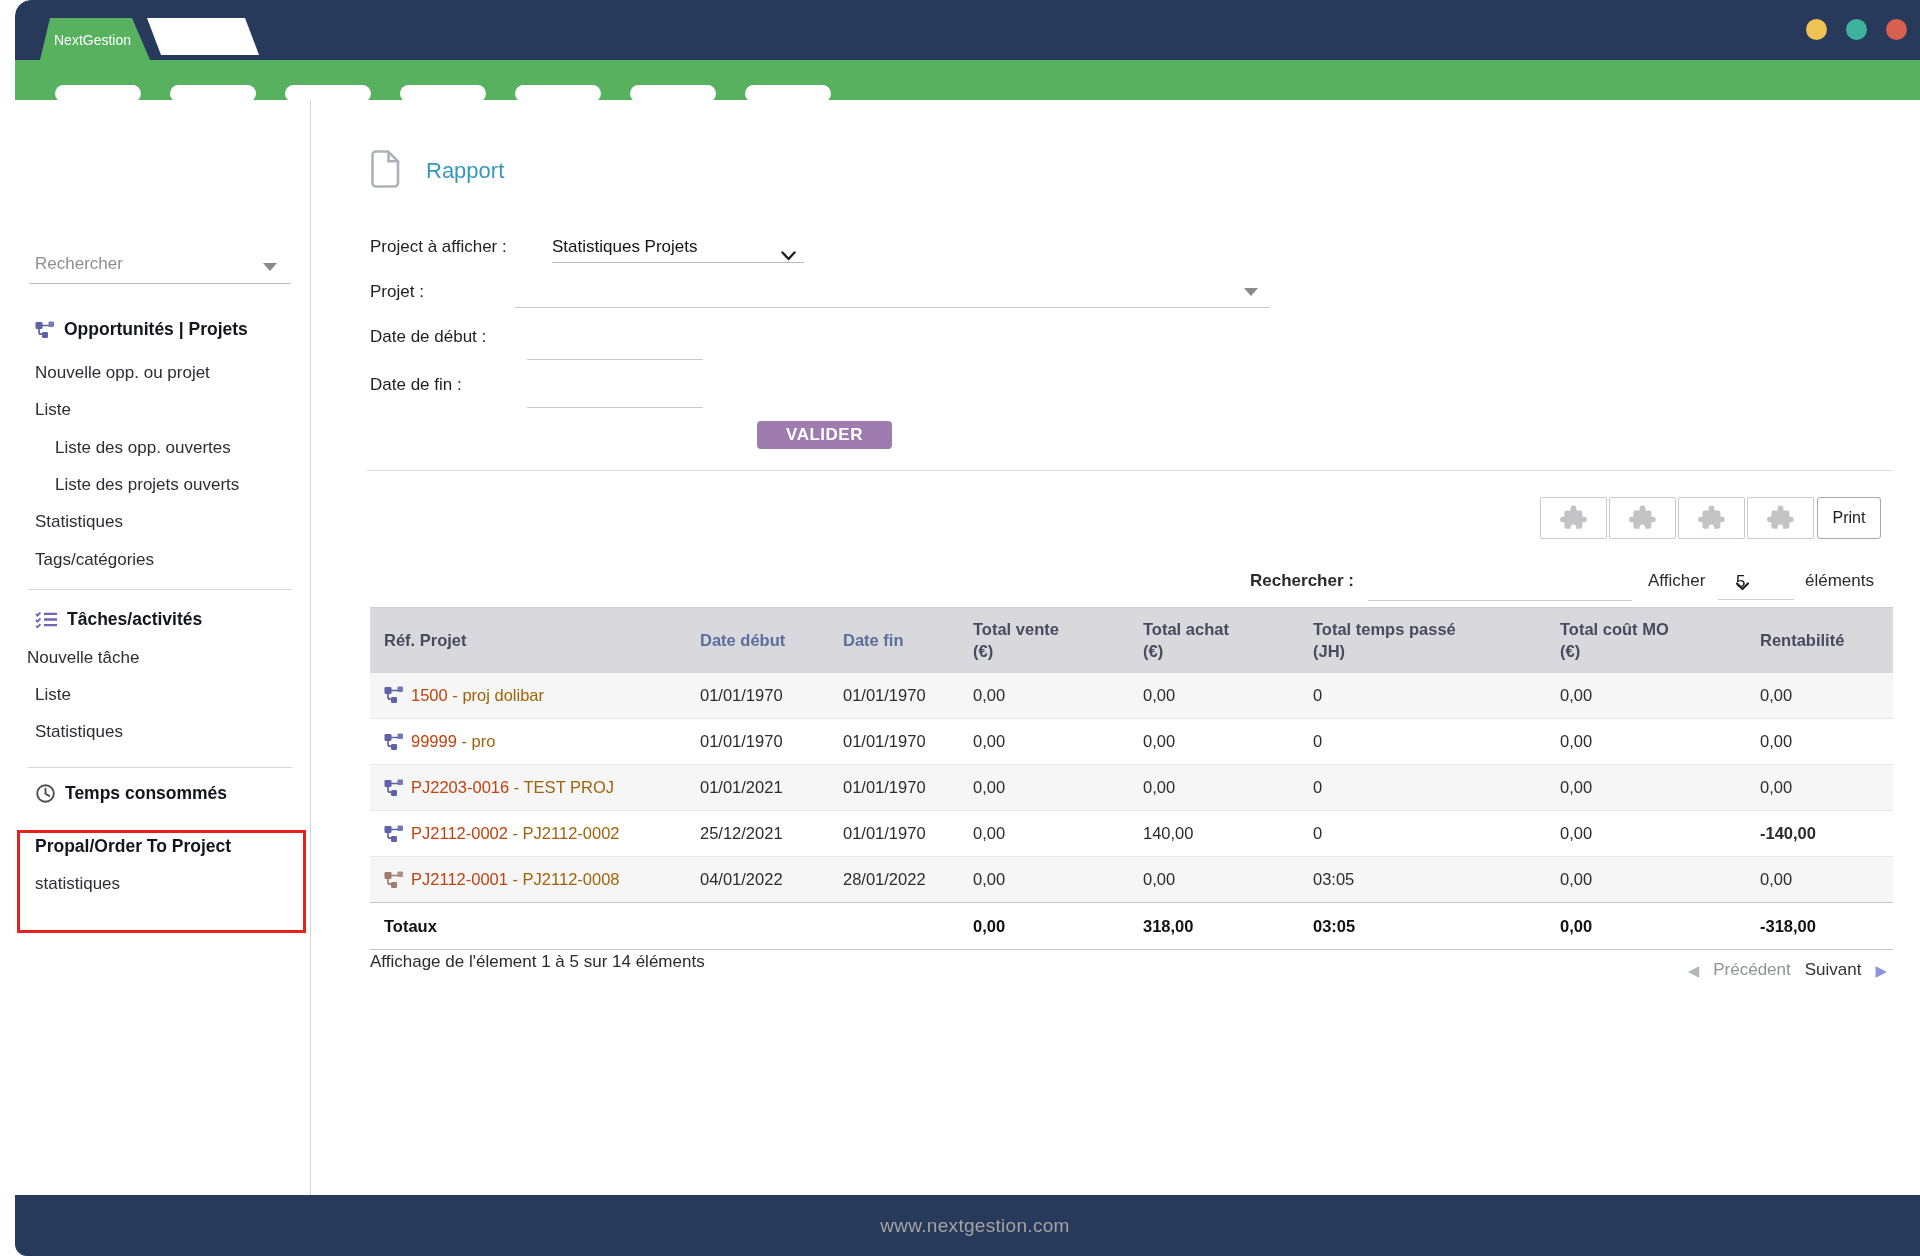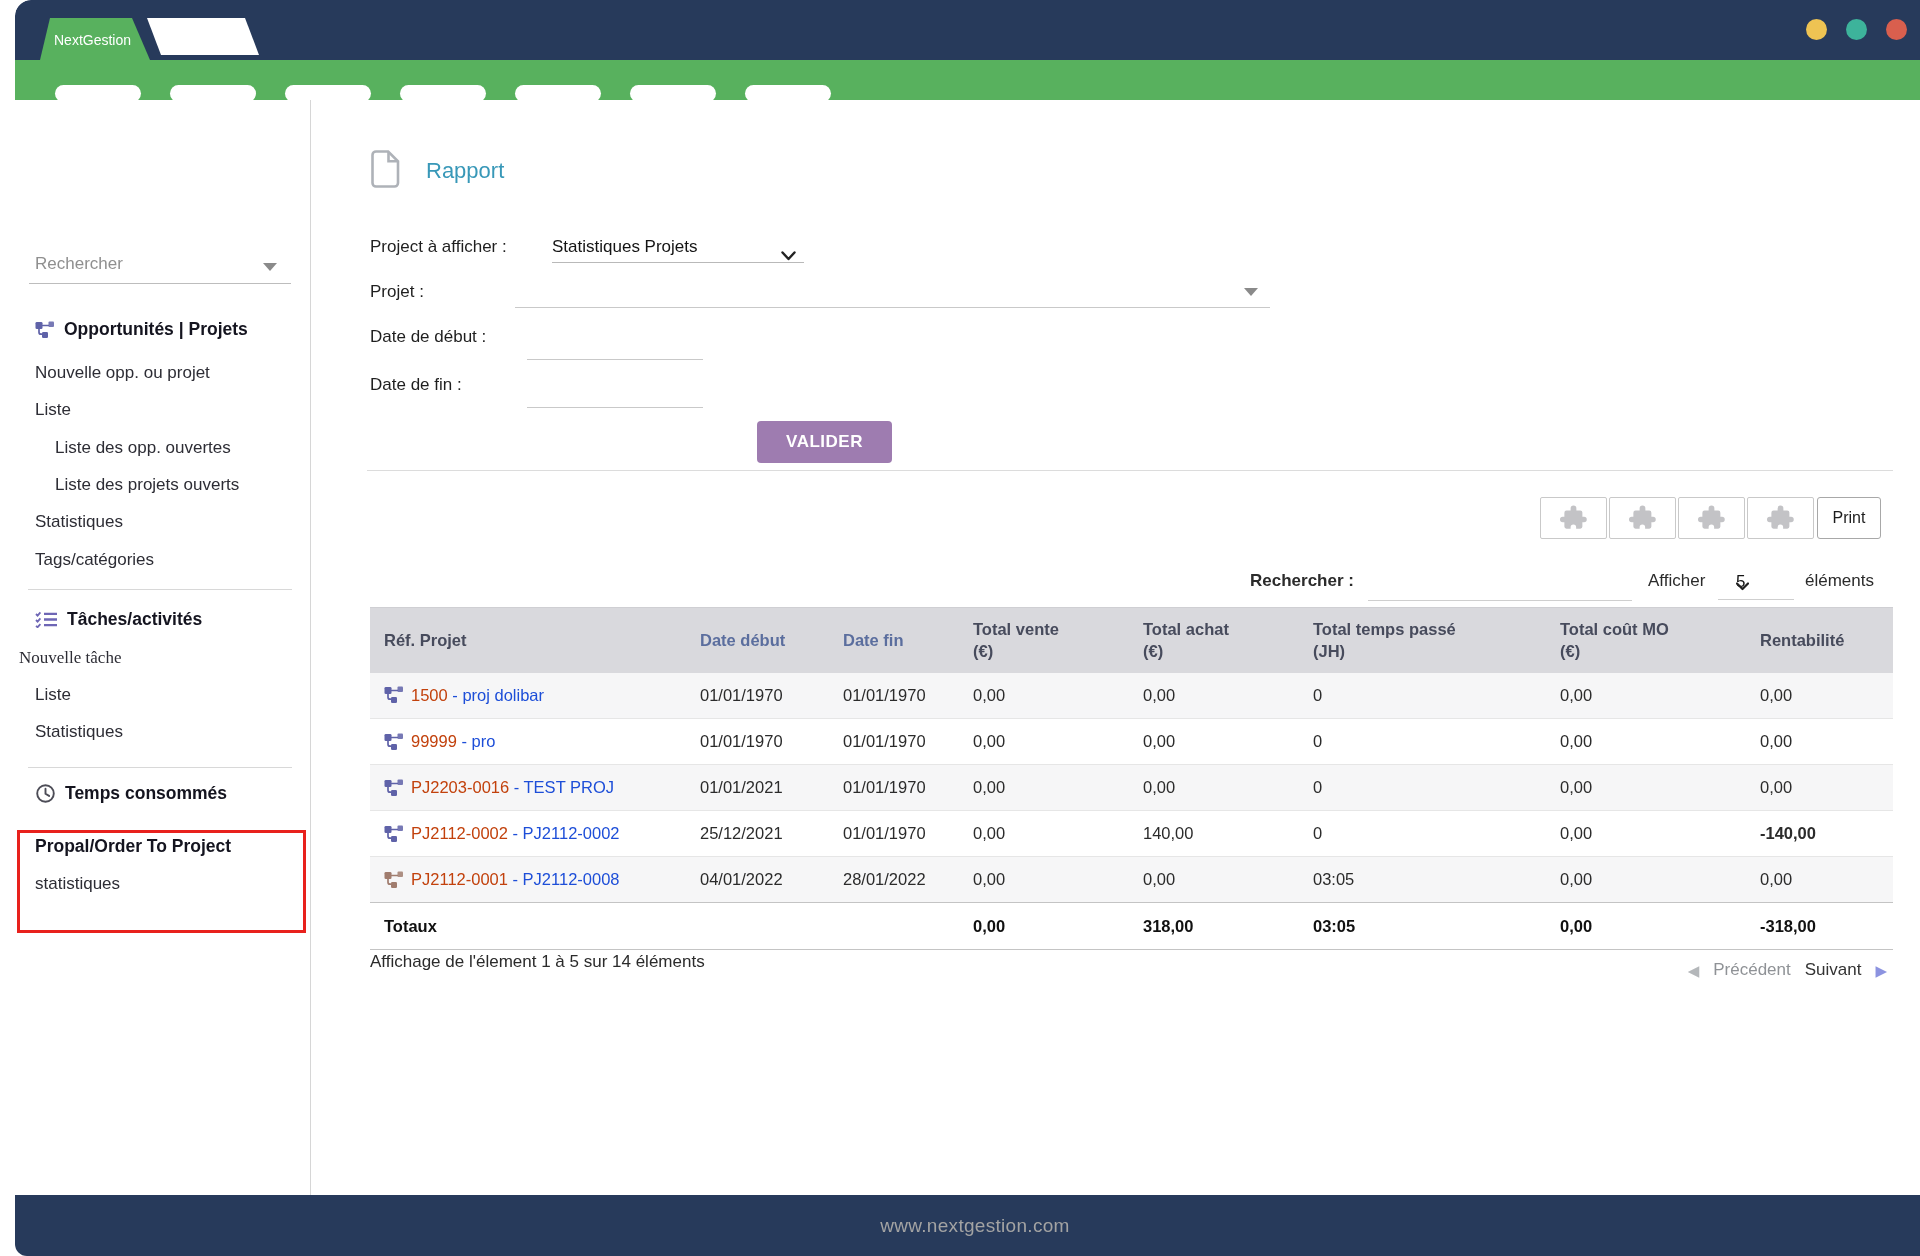--- a/index.html
+++ b/index.html
@@ -33,21 +33,21 @@
   
   .report-head{position:absolute;left:355px;top:150px;display:flex;align-items:center;gap:26px;}
   .report-title{font-size:22px;color:#3898b8;cursor:pointer;}
   .flabel{position:absolute;font-size:17px;color:#1f1f1f;white-space:nowrap;}
   .sel-report{position:absolute;left:537px;top:233px;width:252px;height:30px;border-bottom:1px solid #b9b9b9;cursor:pointer;}
   .sel-report span{font-size:17px;color:#141414;line-height:28px;}
   .sel-chevron{position:absolute;right:8px;top:9px;}
   .sel2-project{position:absolute;left:500px;top:278px;width:755px;height:30px;border-bottom:1px solid #c9c9c9;cursor:pointer;}
   .sel2-arrow{position:absolute;right:12px;top:10px;width:0;height:0;border-left:7px solid transparent;border-right:7px solid transparent;border-top:8px solid #8a8a8a;}
   .date-input{position:absolute;width:176px;height:28px;border:none;border-bottom:1px solid #c9c9c9;background:transparent;outline:none;font-size:16px;}
-  .btn-valider{position:absolute;left:742px;top:421px;width:135px;height:42px;background:#9e7cb0;border:none;border-radius:4px;color:#ffffff;font-size:17px;font-weight:bold;letter-spacing:.5px;cursor:pointer;}
+  .btn-valider{position:absolute;left:742px;top:421px;width:135px;height:28px;background:#9e7cb0;border:none;border-radius:4px;color:#ffffff;font-size:17px;font-weight:bold;letter-spacing:.5px;cursor:pointer;}
   .form-hr{position:absolute;left:352px;top:470px;width:1526px;height:0;border-top:1px solid #dcdcdc;}
 
   
   .export-btn{position:absolute;top:497px;width:67px;height:42px;background:#ffffff;border:1px solid #c9c9c9;border-radius:2px;display:flex;align-items:center;justify-content:center;cursor:pointer;}
   .print-btn{position:absolute;left:1802px;top:497px;width:64px;height:42px;background:#ffffff;border:1px solid #a8a8a8;border-radius:3px;font-size:16px;color:#1c1c1c;cursor:pointer;}
 
   
   .dt-search-label{position:absolute;left:1235px;top:571px;font-size:17px;color:#2b2b2b;font-weight:bold;}
   .dt-search-line{position:absolute;left:1353px;top:600px;width:264px;height:0;border-top:1px solid #cfcfcf;}
   .dt-search-input{position:absolute;left:1355px;top:574px;width:258px;height:24px;border:none;background:transparent;outline:none;font-size:16px;}
@@ -58,21 +58,21 @@
 
   
   .dtable{position:absolute;left:355px;top:607px;width:1523px;border-collapse:collapse;table-layout:fixed;}
   .dtable thead th{background:#d9d9dd;border-top:1px solid #cfcfd3;font-size:16.5px;font-weight:600;color:#474b5c;text-align:left;vertical-align:middle;height:65px;line-height:22px;cursor:pointer;}
   .dtable thead th.sortable{color:#5b6e9e;}
   .dtable td{font-size:16.5px;color:#2b2b2b;height:46px;vertical-align:middle;}
   .dtable tbody tr{border-bottom:1px solid #e6e6e6;}
   .dtable tbody tr:nth-child(odd){background:#f6f6f7;}
   .dtable tbody tr:nth-child(even){background:#ffffff;}
   .ref-link{color:#c2410c;text-decoration:none;cursor:pointer;}
-  .ref-suffix{color:#1d4ed8;}
+  .ref-suffix{color:#a16207;}
   .val-positive{color:#3d8b43;}
   .val-negative{color:#e01f1f;font-weight:bold;}
   .totals-row td{font-weight:bold;color:#111111;border-top:1px solid #c4c4c4;border-bottom:1px solid #c4c4c4;background:#ffffff;height:47px;}
   .c0{padding-left:14px;} .c1{padding-left:10px;} .c2{padding-left:8px;} .c3{padding-left:8px;}
   .c4{padding-left:8px;} .c5{padding-left:8px;} .c6{padding-left:8px;} .c7{padding-left:13px;}
   .ref-cell{display:flex;align-items:center;gap:7px;}
 
   .dt-info{position:absolute;left:355px;top:952px;font-size:17px;color:#2b2b2b;}
   .paginate{position:absolute;right:48px;top:960px;display:flex;align-items:center;gap:14px;font-size:17px;}
   .pg-prev{color:#8f9296;cursor:default;}
@@ -135,21 +135,21 @@
         <div class="side-div" style="top: 489px;"></div>
         <div class="side-head" style="top: 509px;">
           <svg width="23" height="17" viewBox="0 0 23 17" fill="none" stroke="#6e66b5">
      <path d="M1 3 2.6 4.6 5.4 1.4" stroke-width="1.8"></path>
             <path d="M1 9 2.6 10.6 5.4 7.4" stroke-width="1.8"></path>
             <path d="M1 15 2.6 16.2 5.4 13.2" stroke-width="1.8"></path>
      <path d="M9 2.8H22 M9 8.5H22 M9 14.2H22" stroke-width="2.3"></path>
           </svg>
           <span>Tâches/activités</span>
         </div>
-        <div class="side-item" style="top: 548px; left: 4px; font-family: Liberation Serif, serif;">Nouvelle tâche</div>
+        <div class="side-item" style="top: 548px; left: 12px;">Nouvelle tâche</div>
         <div class="side-item" style="top: 585px; left: 20px;">Liste</div>
         <div class="side-item" style="top: 622px; left: 20px;">Statistiques</div>
         <div class="side-div" style="top: 667px;"></div>
         <div class="side-head" style="top: 683px;">
           <svg width="21" height="21" viewBox="0 0 21 21" fill="none" stroke="#4d4d57">
      <circle cx="10.5" cy="10.5" r="8.3" stroke-width="1.9"></circle>
             <path d="M10.5 5.8V10.8l3.6 2.1" stroke-width="1.9" stroke-linecap="round"></path>
           </svg>
           <span>Temps consommés</span>
         </div>

